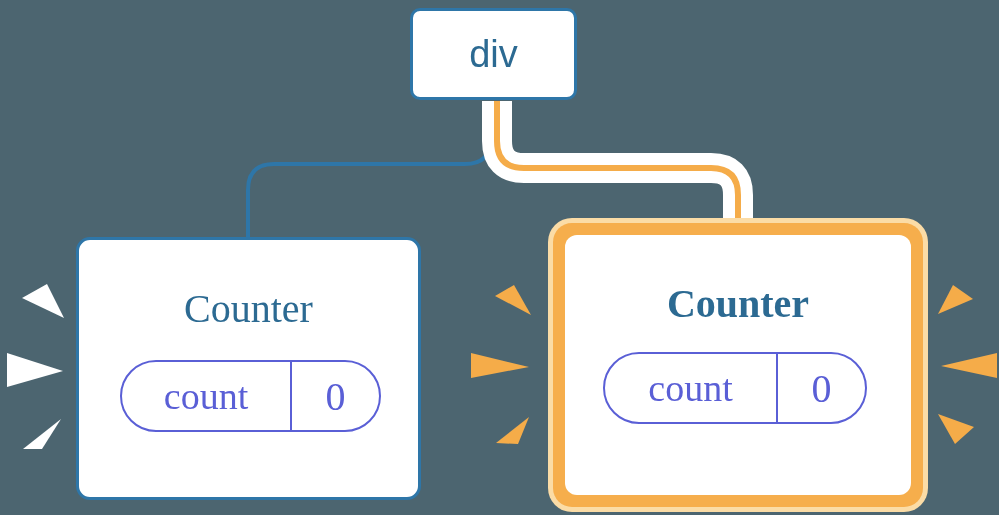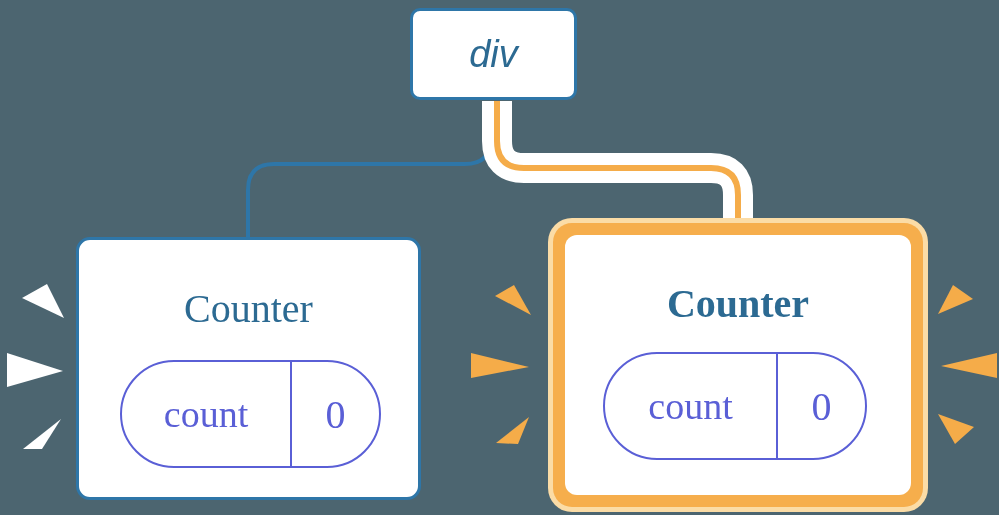--- a/index.html
+++ b/index.html
@@ -30,21 +30,21 @@
   .node-root{
     position:absolute;left:410px;top:8px;width:167px;height:92px;
     box-sizing:border-box;
     background:var(--card-fill);
     border:3px solid var(--blue-stroke);
     border-radius:10px;
     display:flex;align-items:center;justify-content:center;
     z-index:2;
   }
   .node-root .label{
-    font-size:38px;font-weight:500;color:var(--blue-text);font-style:italic;
+    font-size:38px;font-weight:500;color:var(--blue-text);
   }
   .card-left{
     position:absolute;left:76px;top:237px;width:345px;height:263px;
     box-sizing:border-box;
     background:var(--card-fill);
     border:3px solid var(--blue-stroke);
     border-radius:14px;
     z-index:2;
   }
   .card-right-outer{
@@ -72,21 +72,21 @@
   .card-inner-wrap{position:relative;width:100%;height:100%;font-family:Liberation Serif, serif;}
   .card-title{
     position:absolute;left:0;top:44px;width:100%;height:48px;
     display:flex;align-items:center;justify-content:center;
     font-size:40px;color:var(--blue-text);font-weight:500;
   }
   .card-title.bold{font-weight:700;}
   .pill{
     position:absolute;
     box-sizing:border-box;
-    height:108px;
+    height:72px;
     background:var(--card-fill);
     border:2px solid var(--purple);
     border-radius:60px;
     display:flex;align-items:stretch;
     overflow:hidden;
     text-align:right;
   }
   .pill-left{left:41px;top:120px;width:261px;}
   .pill-right{left:38px;top:117px;width:264px;}
   .pill .key{

